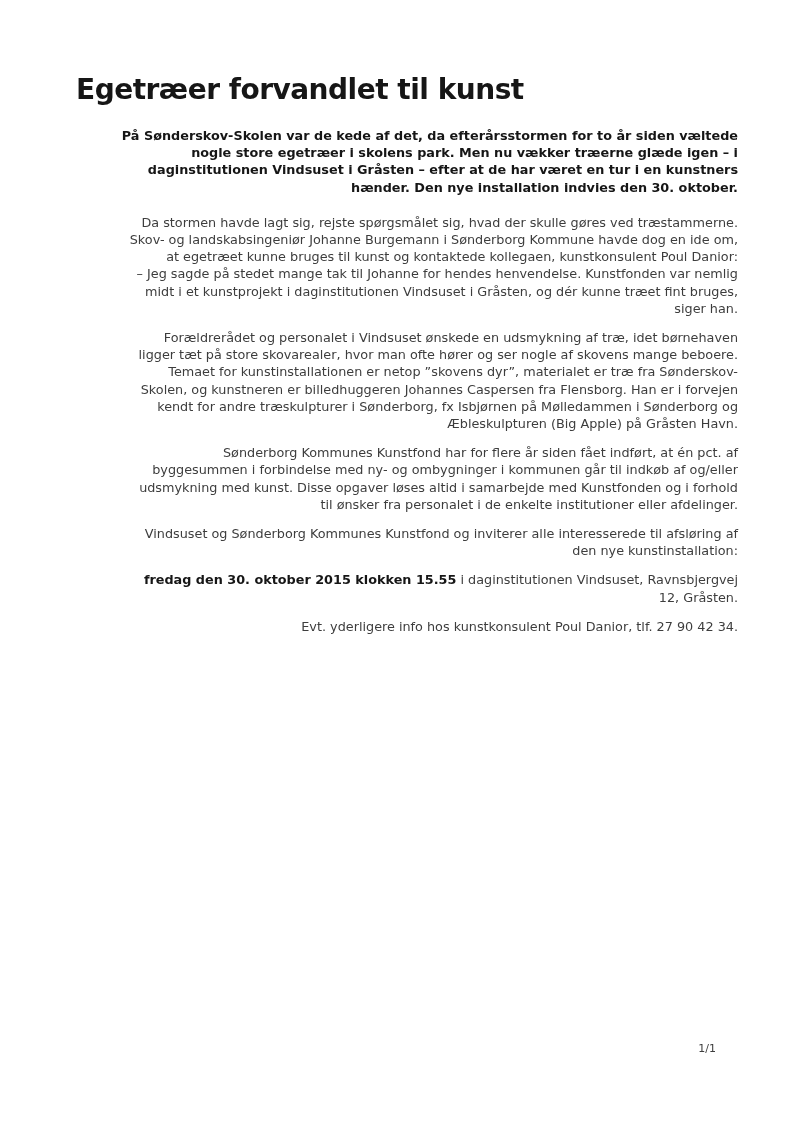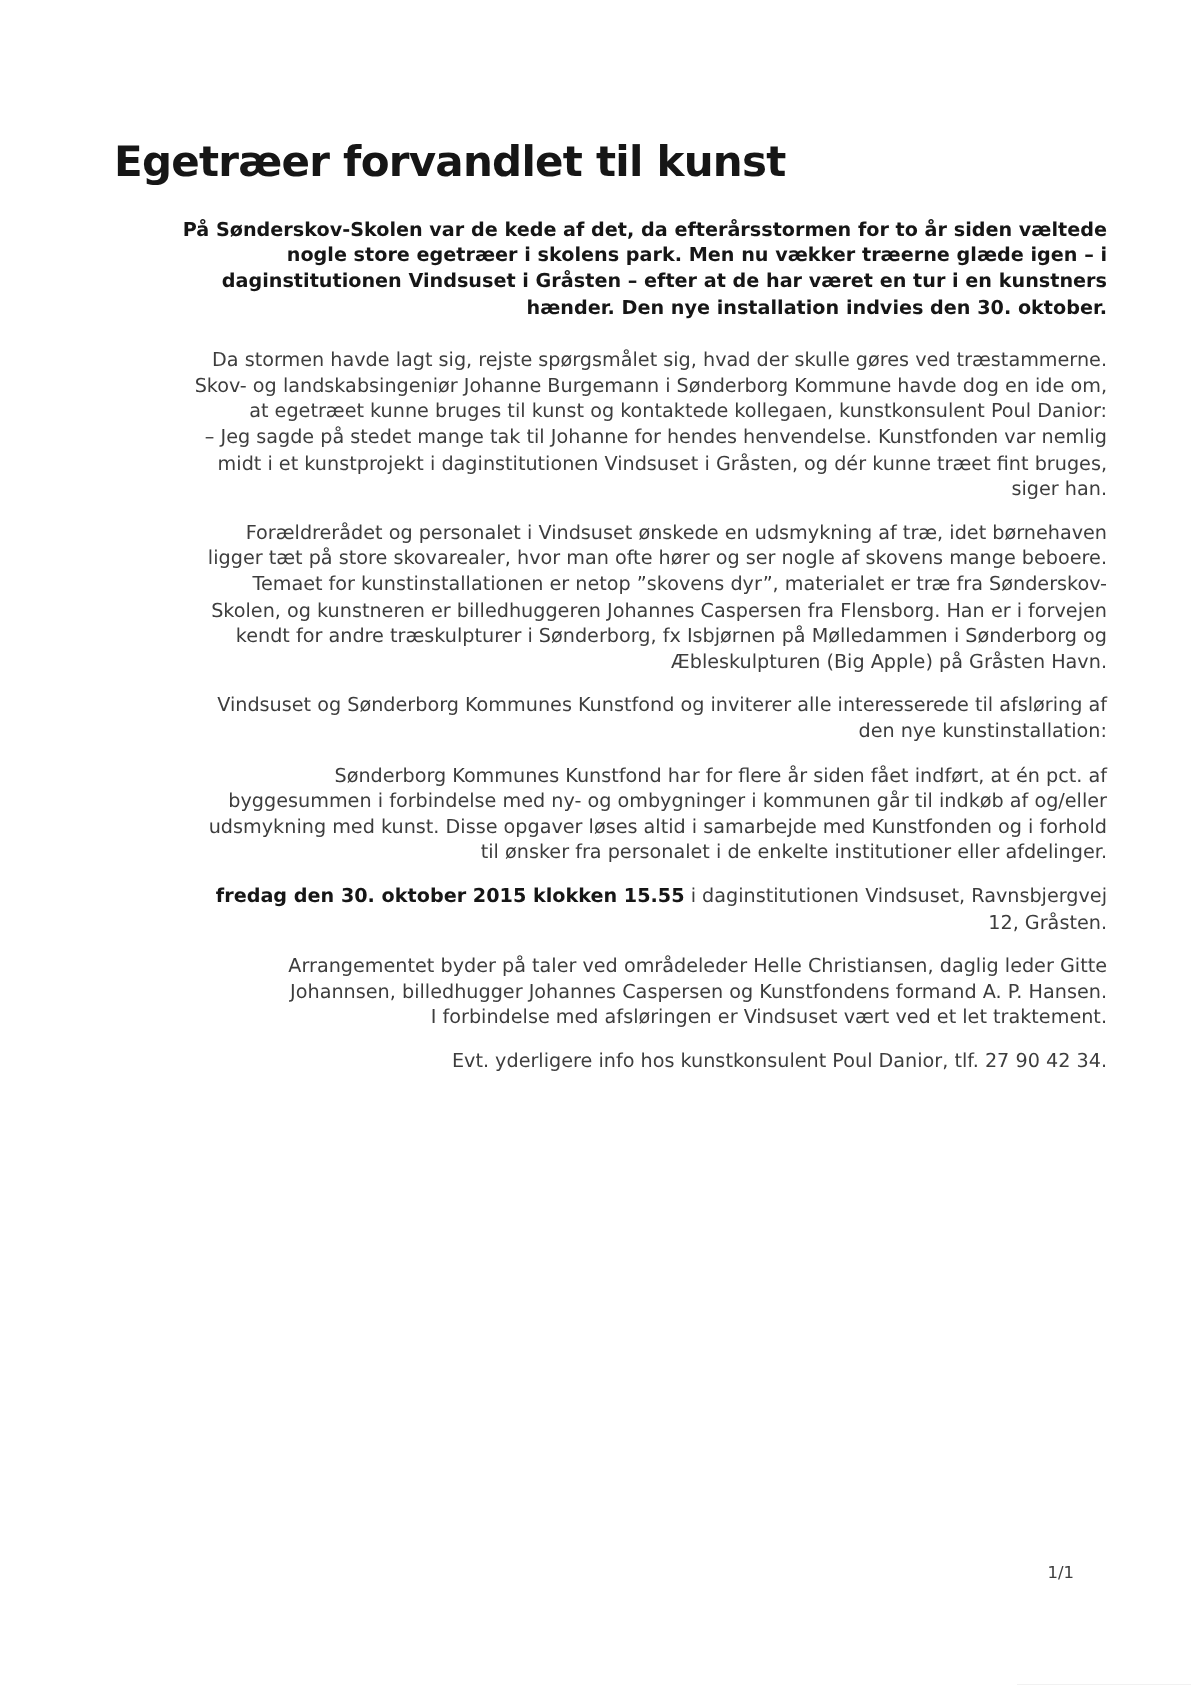--- a/index.html
+++ b/index.html
@@ -16,21 +16,21 @@
     position: relative;
     width: 794px;
     height: 1123px;
     margin: 0 auto;
     background: var(--background);
     font-family: "DejaVu Sans", "Liberation Sans", sans-serif;
     box-sizing: border-box;
     overflow: hidden;
   }
   .content {
-    padding: 80px 56px 0 76px;
+    padding: 62px 56px 0 76px;
   }
   h1.doc-title {
     margin: 12px 0 21px 0;
     font-size: 28px;
     line-height: 32px;
     letter-spacing: -0.5px;
     font-weight: bold;
     color: var(--heading);
   }
   p.para {
@@ -79,34 +79,31 @@
 midt i et kunstprojekt i daginstitutionen Vindsuset i Gråsten, og dér kunne træet fint bruges,
 siger han.</p>
 
     <p class="para">Forældrerådet og personalet i Vindsuset ønskede en udsmykning af træ, idet børnehaven
 ligger tæt på store skovarealer, hvor man ofte hører og ser nogle af skovens mange beboere.
 Temaet for kunstinstallationen er netop ”skovens dyr”, materialet er træ fra Sønderskov-
 Skolen, og kunstneren er billedhuggeren Johannes Caspersen fra Flensborg. Han er i forvejen
 kendt for andre træskulpturer i Sønderborg, fx Isbjørnen på Mølledammen i Sønderborg og
 Æbleskulpturen (Big Apple) på Gråsten Havn.</p>
 
-    <p class="para">Vindsuset og Sønderborg Kommunes Kunstfond og inviterer alle interesserede til afsløring af
-den nye kunstinstallation:</p>
-
     <p class="para">Sønderborg Kommunes Kunstfond har for flere år siden fået indført, at én pct. af
 byggesummen i forbindelse med ny- og ombygninger i kommunen går til indkøb af og/eller
 udsmykning med kunst. Disse opgaver løses altid i samarbejde med Kunstfonden og i forhold
 til ønsker fra personalet i de enkelte institutioner eller afdelinger.</p>
 
+    <p class="para">Vindsuset og Sønderborg Kommunes Kunstfond og inviterer alle interesserede til afsløring af
+den nye kunstinstallation:</p>
+
     <p class="para"><strong class="event-bold">fredag den 30. oktober 2015 klokken 15.55</strong><span> i daginstitutionen Vindsuset, Ravnsbjergvej
 12, Gråsten.</span></p>
 
-    <p class="para">Arrangementet byder på taler ved områdeleder Helle Christiansen, daglig leder Gitte
-Johannsen, billedhugger Johannes Caspersen og Kunstfondens formand A. P. Hansen.
-I forbindelse med afsløringen er Vindsuset vært ved et let traktement.</p>
 
     <p class="para">Evt. yderligere info hos kunstkonsulent Poul Danior, tlf. 27 90 42 34.</p>
 
   </main>
 
   <footer class="page-footer">
     <span>1/1</span>
   </footer>
 </div>
 

